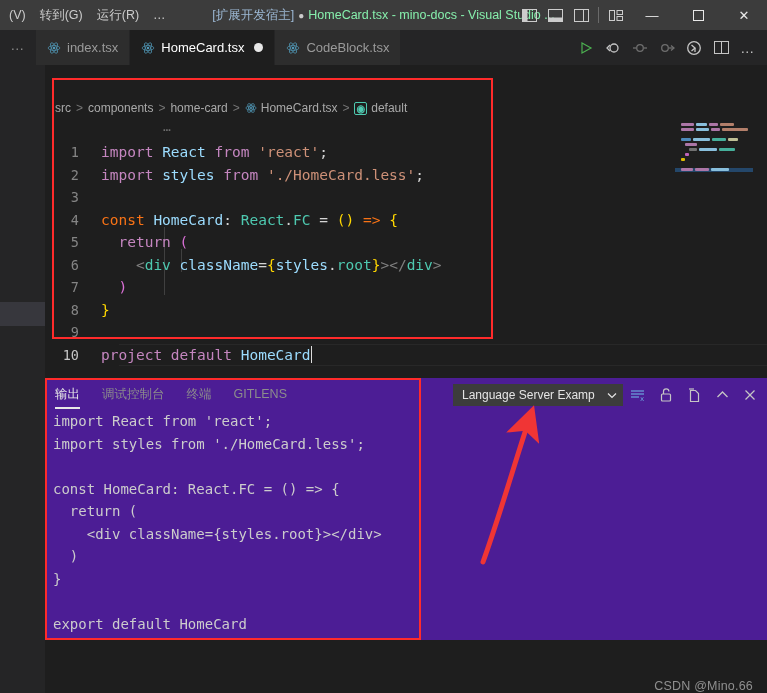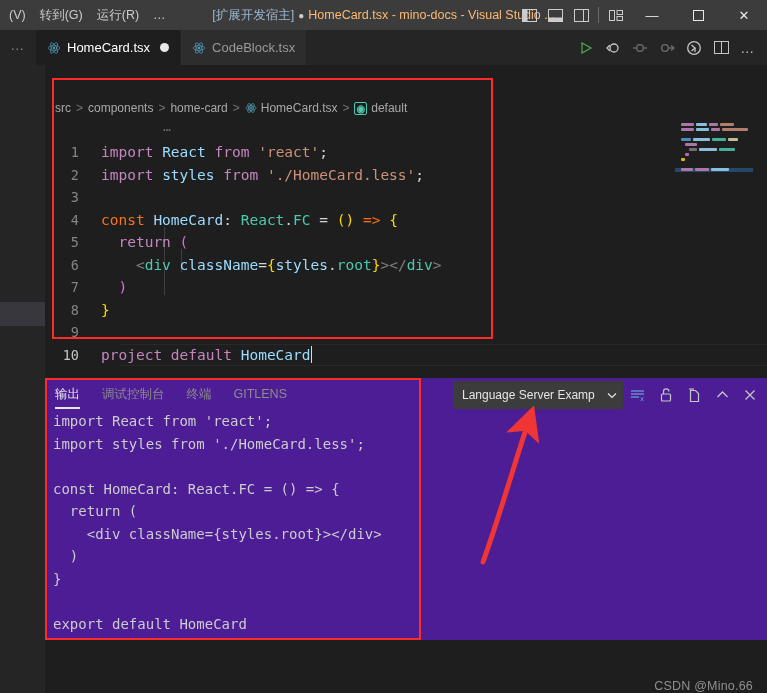--- a/index.html
+++ b/index.html
@@ -21,21 +21,21 @@
   .menu-item {
     padding: 3px 7px; height: 22px; line-height: 16px;
     font-size: 12.5px; color: #cccccc; white-space: nowrap; cursor: default;
   }
   .menu-item.ellip { letter-spacing: 1.5px; padding-bottom: 8px; }
   .title-center {
     position: absolute; left: 0; right: 0; top: 0; height: 30px;
     display: flex; align-items: center; justify-content: center;
     pointer-events: none; font-size: 12.5px;
   }
-  .title-text { color: #fdba74; white-space: nowrap; }
+  .title-text { color: #86efac; white-space: nowrap; }
   .title-badge { color: #9cb8d4; }
   .title-dot { color: #cccccc; font-size: 10px; margin: 0 4px; }
 
   .titlebar-right {
     position: absolute; right: 0; top: 0; height: 30px;
     display: flex; align-items: center;
   }
   .layout-ico {
     width: 26px; height: 30px; display: flex; align-items: center; justify-content: center;
     cursor: default;
@@ -184,21 +184,21 @@
     content: ""; position: absolute; left: 0; right: 0; bottom: 0;
     height: 1.5px; background: #e7e7e7;
   }
   .panel-right {
     position: absolute; right: 4px; top: 4px; height: 26px;
     display: flex; align-items: center; gap: 2px;
   }
   .out-select {
     display: flex; align-items: center; gap: 4px;
     background: #3c3c3c; color: #e4e4e4; font-size: 12px;
-    height: 28px; padding: 0 5px 0 8px; width: 170px;
+    height: 22px; padding: 0 5px 0 8px; width: 170px;
     border: 1px solid #3c3c3c; overflow: hidden; white-space: nowrap; cursor: pointer;
   }
   .out-select .lbl { overflow: hidden; text-overflow: clip; flex: 1 1 auto; }
   .pico {
     width: 26px; height: 24px; display: flex; align-items: center; justify-content: center;
     cursor: pointer; color: #c5c5c5;
   }
   .panel-body {
     position: absolute; left: 8px; top: 32px; right: 14px; bottom: 2px;
     font-family: "DejaVu Sans Mono", monospace; font-size: 14px; color: #cccccc;
@@ -266,20 +266,29 @@
             <rect x="0.5" y="0.5" width="10" height="10" fill="none" stroke="#e8e8e8"></rect>
           </svg>
       </div>
       <div class="wc close">✕</div>
     </div>
   </div>
 
   <div class="tabbar">
     <div class="tab-ellipsis">…</div>
 
+    <div class="tab">
+      <svg class="react-ico" viewBox="0 0 24 24">
+        <circle cx="12" cy="12" r="2.1" fill="#519aba"></circle>
+        <ellipse cx="12" cy="12" rx="10" ry="4.1" fill="none" stroke="#519aba" stroke-width="1.2"></ellipse>
+        <ellipse cx="12" cy="12" rx="10" ry="4.1" fill="none" stroke="#519aba" stroke-width="1.2" transform="rotate(60 12 12)"></ellipse>
+        <ellipse cx="12" cy="12" rx="10" ry="4.1" fill="none" stroke="#519aba" stroke-width="1.2" transform="rotate(120 12 12)"></ellipse>
+      </svg>
+      <span>index.tsx</span>
+    </div>
 
     <div class="tab active">
       <svg class="react-ico" viewBox="0 0 24 24">
         <circle cx="12" cy="12" r="2.1" fill="#519aba"></circle>
         <ellipse cx="12" cy="12" rx="10" ry="4.1" fill="none" stroke="#519aba" stroke-width="1.2"></ellipse>
         <ellipse cx="12" cy="12" rx="10" ry="4.1" fill="none" stroke="#519aba" stroke-width="1.2" transform="rotate(60 12 12)"></ellipse>
         <ellipse cx="12" cy="12" rx="10" ry="4.1" fill="none" stroke="#519aba" stroke-width="1.2" transform="rotate(120 12 12)"></ellipse>
       </svg>
       <span>HomeCard.tsx</span>
       <span class="dirty-dot"></span>

